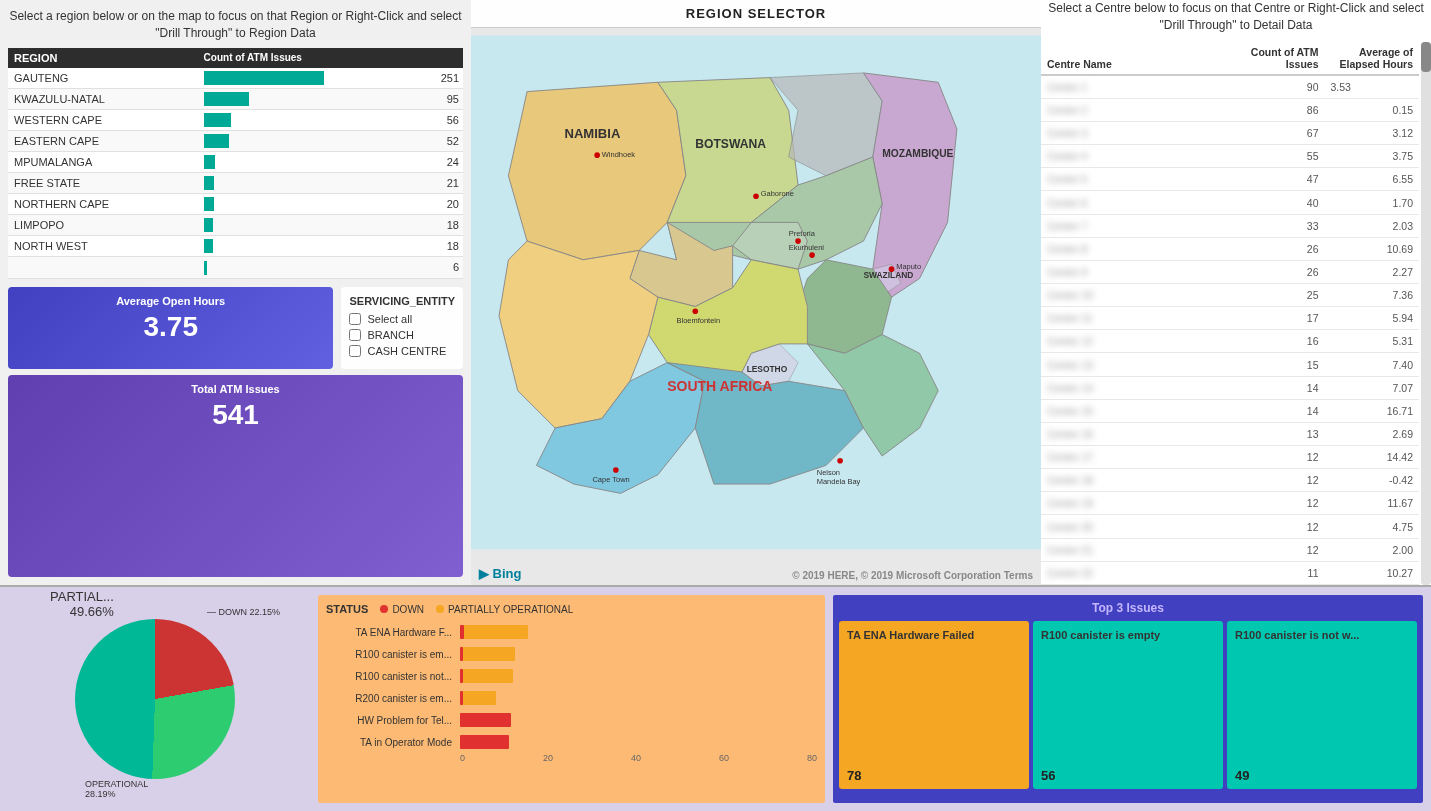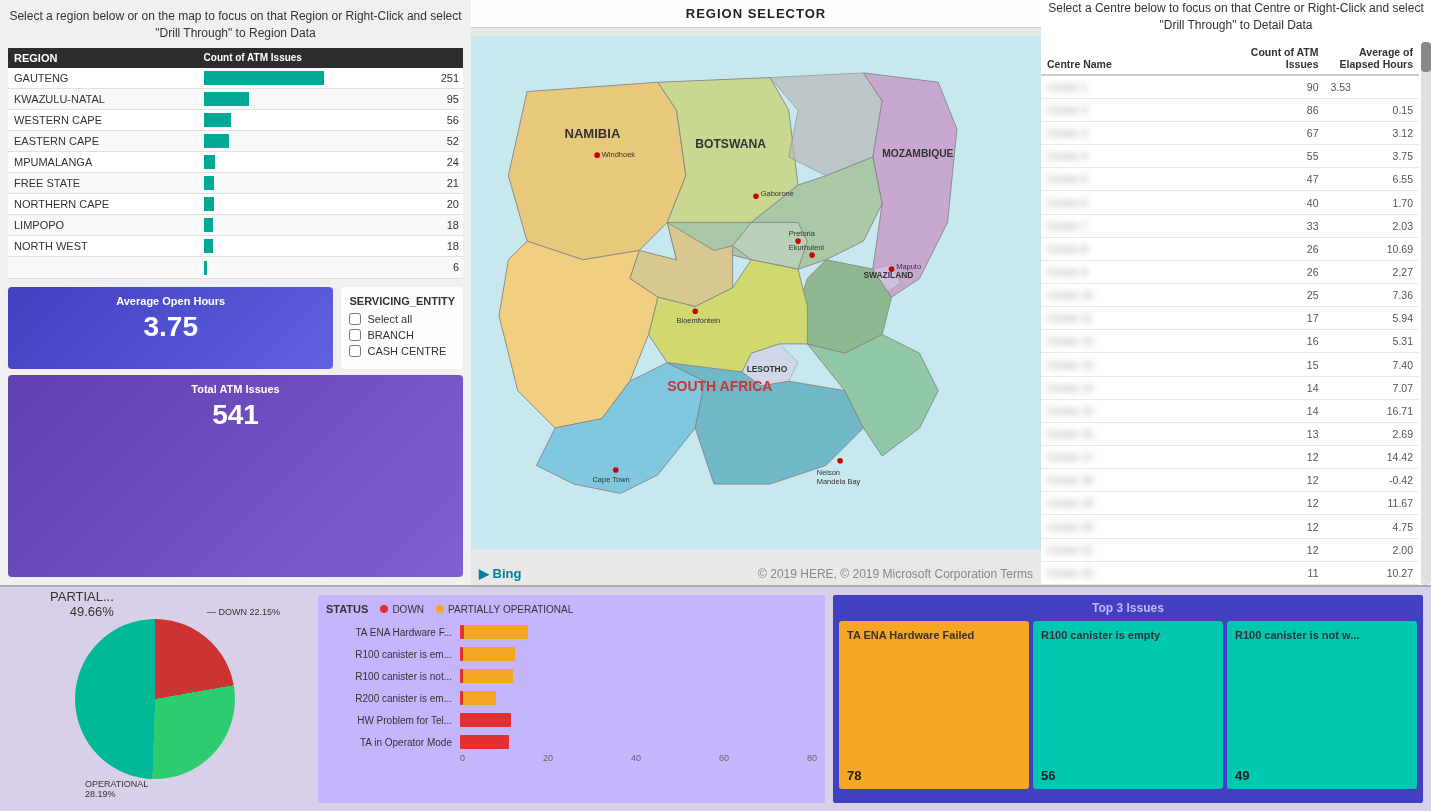--- a/index.html
+++ b/index.html
@@ -201,23 +201,24 @@
     .bing-logo {
       font-weight: 700;
       color: #00809d;
       font-size: 13px;
     }
 
     .map-copyright {
       position: absolute;
       bottom: 4px;
       right: 8px;
-      font-size: 12px;
+      font-size: 10px;
       color: #888;
       z-index: 10;
+      font-weight: bold;
     }
 
     
     .right-panel {
       width: 390px;
       background: white;
       display: flex;
       flex-direction: column;
       padding: 0;
       overflow: hidden;
@@ -282,21 +283,21 @@
       align-items: center;
       justify-content: center;
       position: relative;
       padding: 10px;
     }
 
     
     .status-area {
       flex: 1;
       padding: 8px;
-      background: #c4b5fd;
+      background: #fdba74;
       margin: 8px;
       border-radius: 2px;
     }
 
     .status-header {
       display: flex;
       align-items: center;
       gap: 12px;
       margin-bottom: 8px;
       font-size: 11px;

